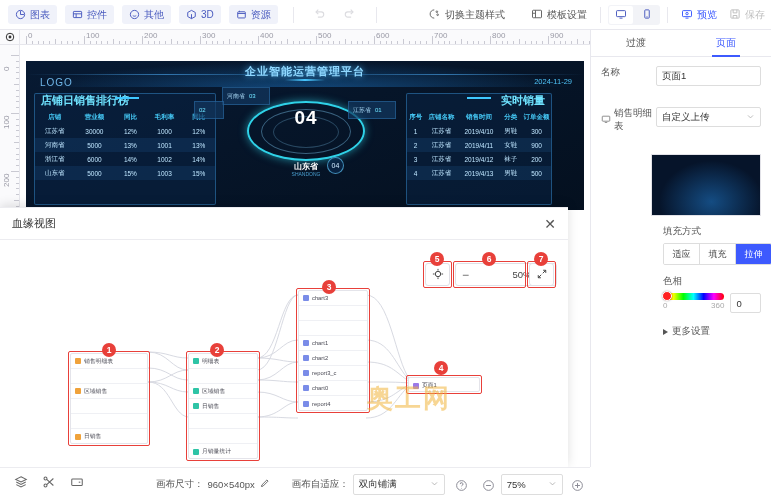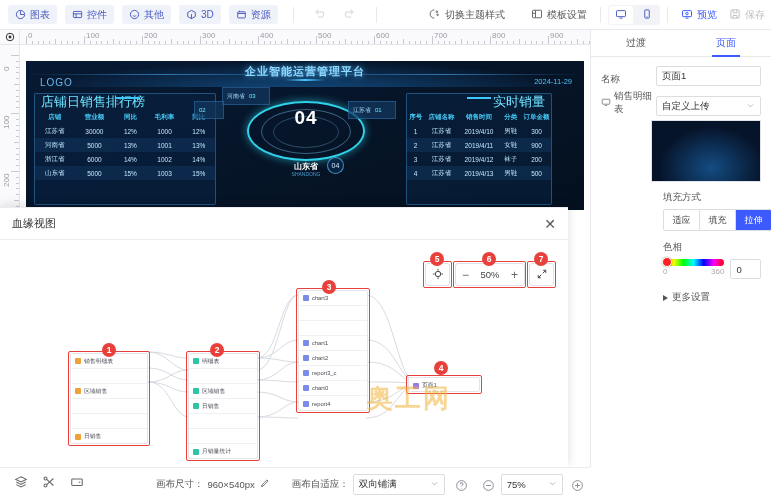--- a/index.html
+++ b/index.html
@@ -104,22 +104,22 @@
     position: absolute; left: 0; top: 13px; width: 100%; height: 1px;
     background: linear-gradient(90deg, rgba(40,110,180,0), rgba(70,160,230,.65) 25%, rgba(70,160,230,.2) 45%, rgba(70,160,230,.2) 55%, rgba(70,160,230,.65) 75%, rgba(40,110,180,0));
   }
   .panel {
     position: absolute;
     border: 1px solid rgba(60,150,220,.45);
     background: rgba(10,35,68,.55);
     border-radius: 2px;
   }
   .panel-hdr {
-    position: absolute; left: 6px; top: -1px; font-size: 13px; color: #6fe3ff;
-    font-weight: normal; white-space: nowrap;
+    position: absolute; left: 6px; top: -1px; font-size: 11px; color: #6fe3ff;
+    font-weight: bold; white-space: nowrap;
   }
   .panel-bar { position: absolute; height: 2px; background: #3fc8ff; top: 3px; }
   .tbl { position: absolute; width: 100%; }
   .tbl-row { display: flex; align-items: center; height: 14px; }
   .tbl-row.head .c { color: #45c8f5; font-weight: bold; }
   .tbl-row .c {
     font-size: 6.5px; color: #bfe6ff; text-align: center; white-space: nowrap; overflow: hidden;
   }
   .tbl-row.alt { background: rgba(30,90,150,.22); }
 
@@ -158,21 +158,21 @@
   .rp-tab {
     flex: 1; display: flex; align-items: center; justify-content: center;
     font-size: 10px; color: #555; cursor: pointer; position: relative;
   }
   .rp-tab.active { color: #3d5afe; }
   .rp-tab.active::after {
     content: ""; position: absolute; bottom: -1px; left: 50%; transform: translateX(-50%);
     width: 28px; height: 2px; background: #3d5afe;
   }
   .rp-body { padding: 9px 10px 0 10px; }
-  .rp-row { display: flex; align-items: flex-end; margin-bottom: 4px; }
+  .rp-row { display: flex; align-items: flex-start; margin-bottom: 21px; }
   .rp-lab { width: 55px; font-size: 9.5px; color: #555; display: flex; align-items: center; gap: 3px; }
   .rp-lab svg { width: 10px; height: 10px; flex-shrink: 0; }
   .rp-input {
     flex: 1; height: 20px; border: 1px solid #ddd; border-radius: 2px;
     font-size: 9.5px; color: #333; padding: 0 5px; display: flex; align-items: center;
     background: #fff;
   }
   .rp-select {
     flex: 1; height: 20px; border: 1px solid #ddd; border-radius: 2px;
     font-size: 9.5px; color: #333; padding: 0 5px; display: flex; align-items: center;
@@ -230,21 +230,21 @@
   .modal-body { position: relative; width: 568px; height: 228px; overflow: hidden; background: #fff; }
 
   
   .gt { position: absolute; top: 23px; display: flex; align-items: center; }
   .gt-box {
     height: 23px; border: 1px solid #e0e0e6; border-radius: 3px; background: #fff;
     display: flex; align-items: center; justify-content: center; cursor: pointer;
   }
   .gt-single { width: 25px; }
   .gt-zoom { padding: 0 6px; gap: 9px; }
-  .gt-zoom .z { font-size: 9.5px; color: #444; min-width: 24px; text-align: center; }
+  .gt-zoom .z { font-size: 9.5px; color: #444; min-width: 24px; text-align: center; margin-left: 32px; }
   .gt-zoom .pm { font-size: 12px; color: #666; cursor: pointer; line-height: 1; }
   .gt svg { width: 12px; height: 12px; color: #444; }
 
   
   .badge {
     position: absolute; width: 14px; height: 14px; border-radius: 50%;
     background: #e8403a; color: #fff; font-size: 8.5px; font-weight: bold;
     display: flex; align-items: center; justify-content: center; z-index: 22;
   }
   .hl { position: absolute; border: 1.5px solid #e8403a; border-radius: 2px; z-index: 21; pointer-events: none; }

